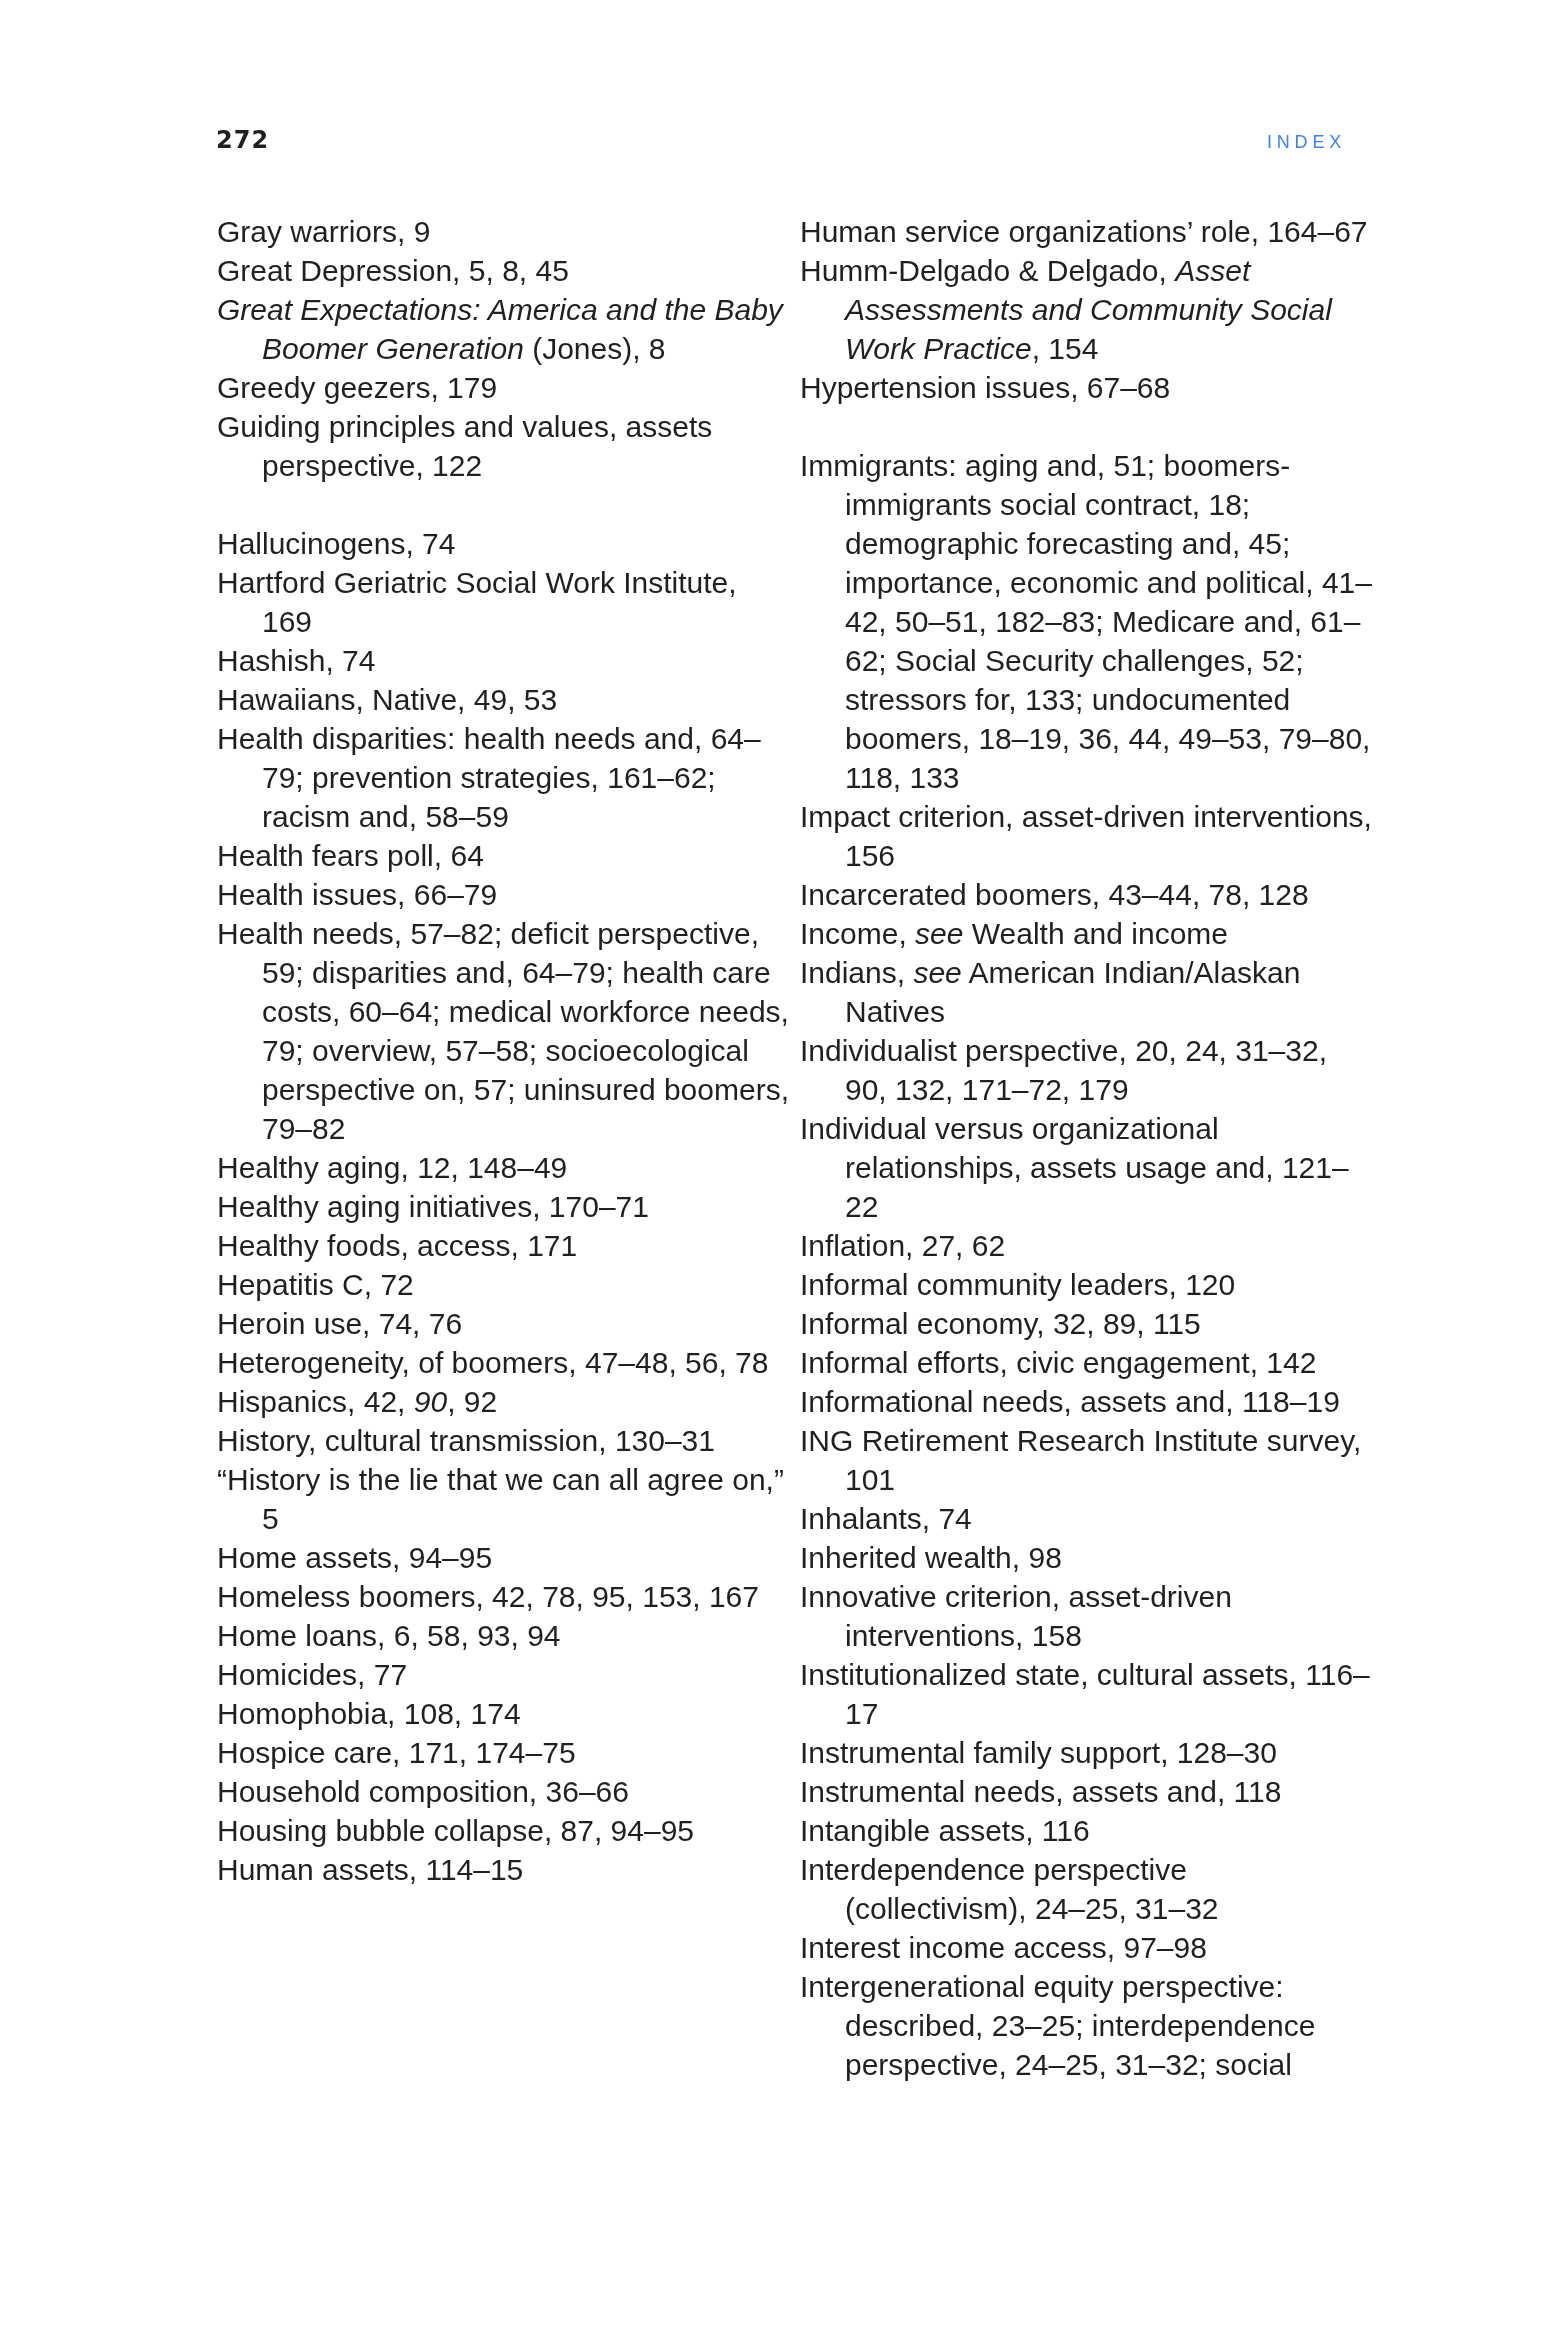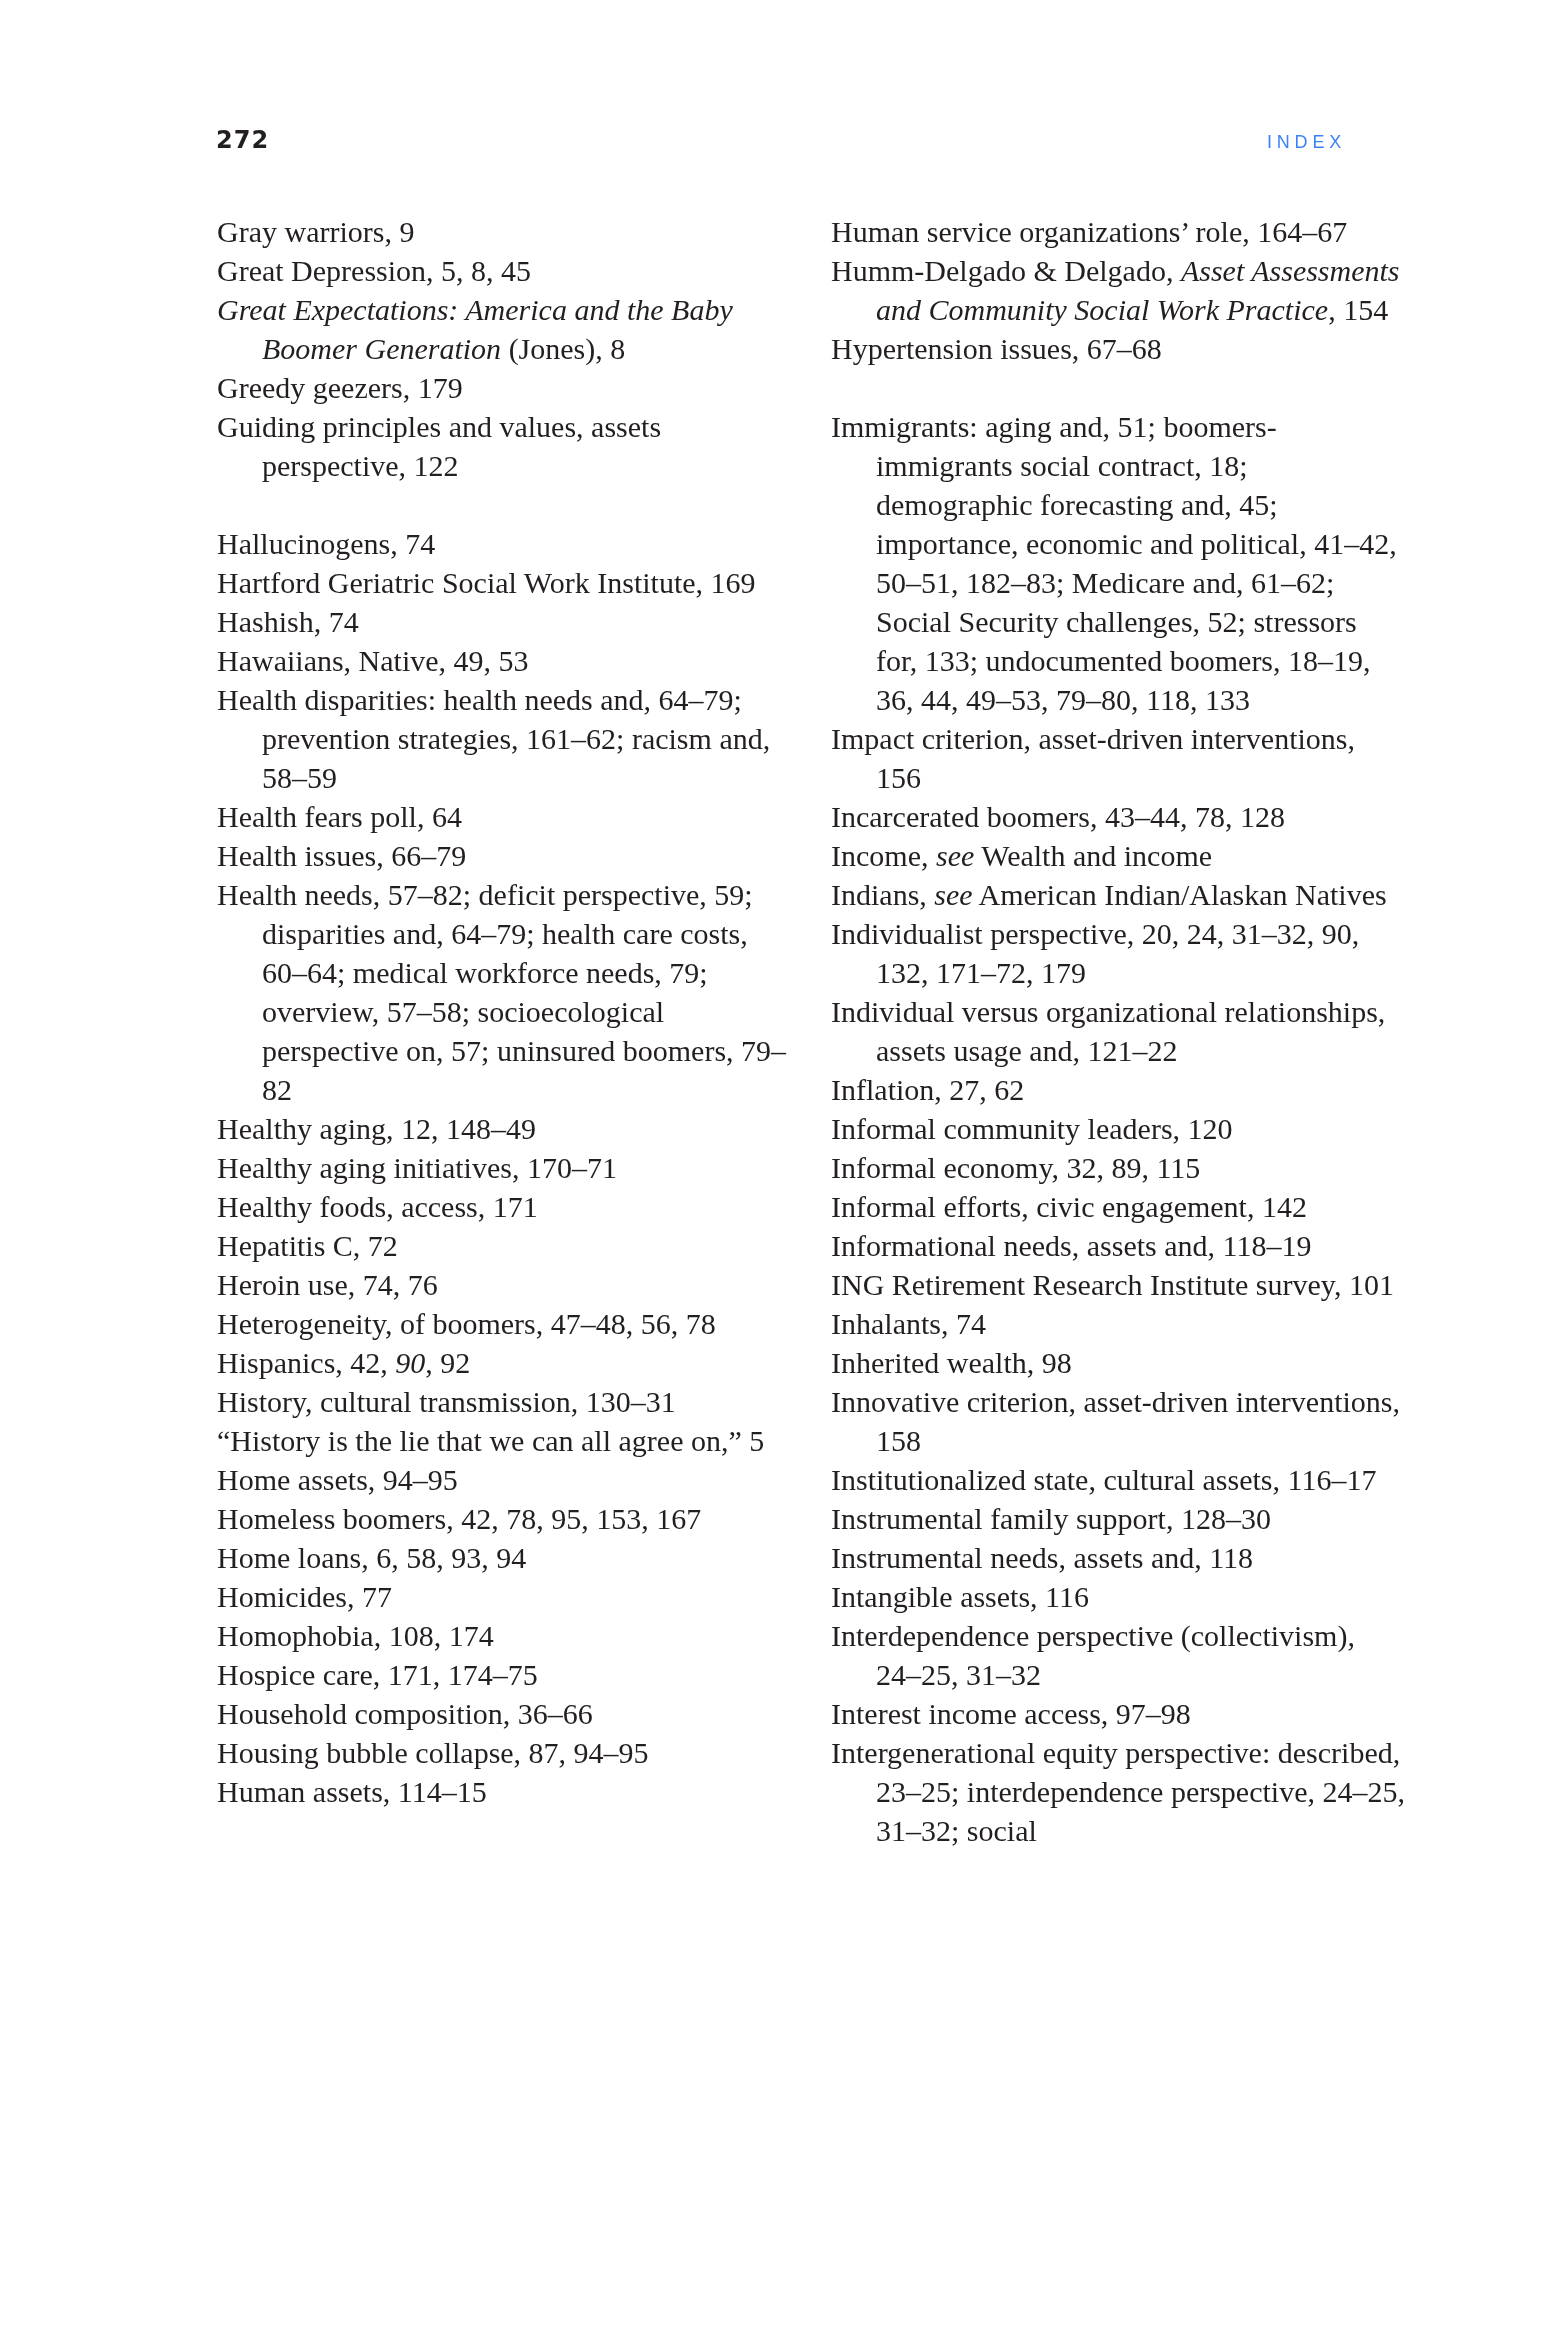--- a/index.html
+++ b/index.html
@@ -1,22 +1,22 @@
 <!DOCTYPE html>
 <html><head>
   <meta charset="utf-8">
   <style>
     html, body { margin: 0; padding: 0; background: #ffffff; }
     body { width: 1561px; height: 2341px; position: relative; overflow: hidden; color: #231f20; }
     .header { position: absolute; top: 122px; left: 216px; width: 1130px; height: 38px; }
     .page-number { position: absolute; left: 0; top: 3.8px; font-family: "DejaVu Sans", sans-serif; font-weight: bold; font-size: 24px; letter-spacing: 1px; color: #231f20; }
     .running-head { position: absolute; right: 0; top: 9.6px; font-family: "Liberation Sans", sans-serif; font-size: 18px; letter-spacing: 4.8px; color: #3b82f6; }
-    .column { position: absolute; top: 212px; width: 574px; font-family: Liberation Serif, serif; font-size: 30px; line-height: 39px; color: #231f20; }
+    .column { position: absolute; top: 212px; width: 574px; font-family: Liberation Sans, sans-serif; font-size: 30px; line-height: 39px; color: #231f20; }
     .col-left { left: 217px; }
-    .col-right { left: 800px; margin-left: 31px; }
+    .col-right { left: 800px; }
     .entry { padding-left: 45px; text-indent: -45px; margin: 0; }
     .gap { height: 39px; }
     .it { font-style: italic; }
   </style>
 </head>
 <body>
 
 <div class="header">
   <span class="page-number">272</span>
   <span class="running-head">INDEX</span>

